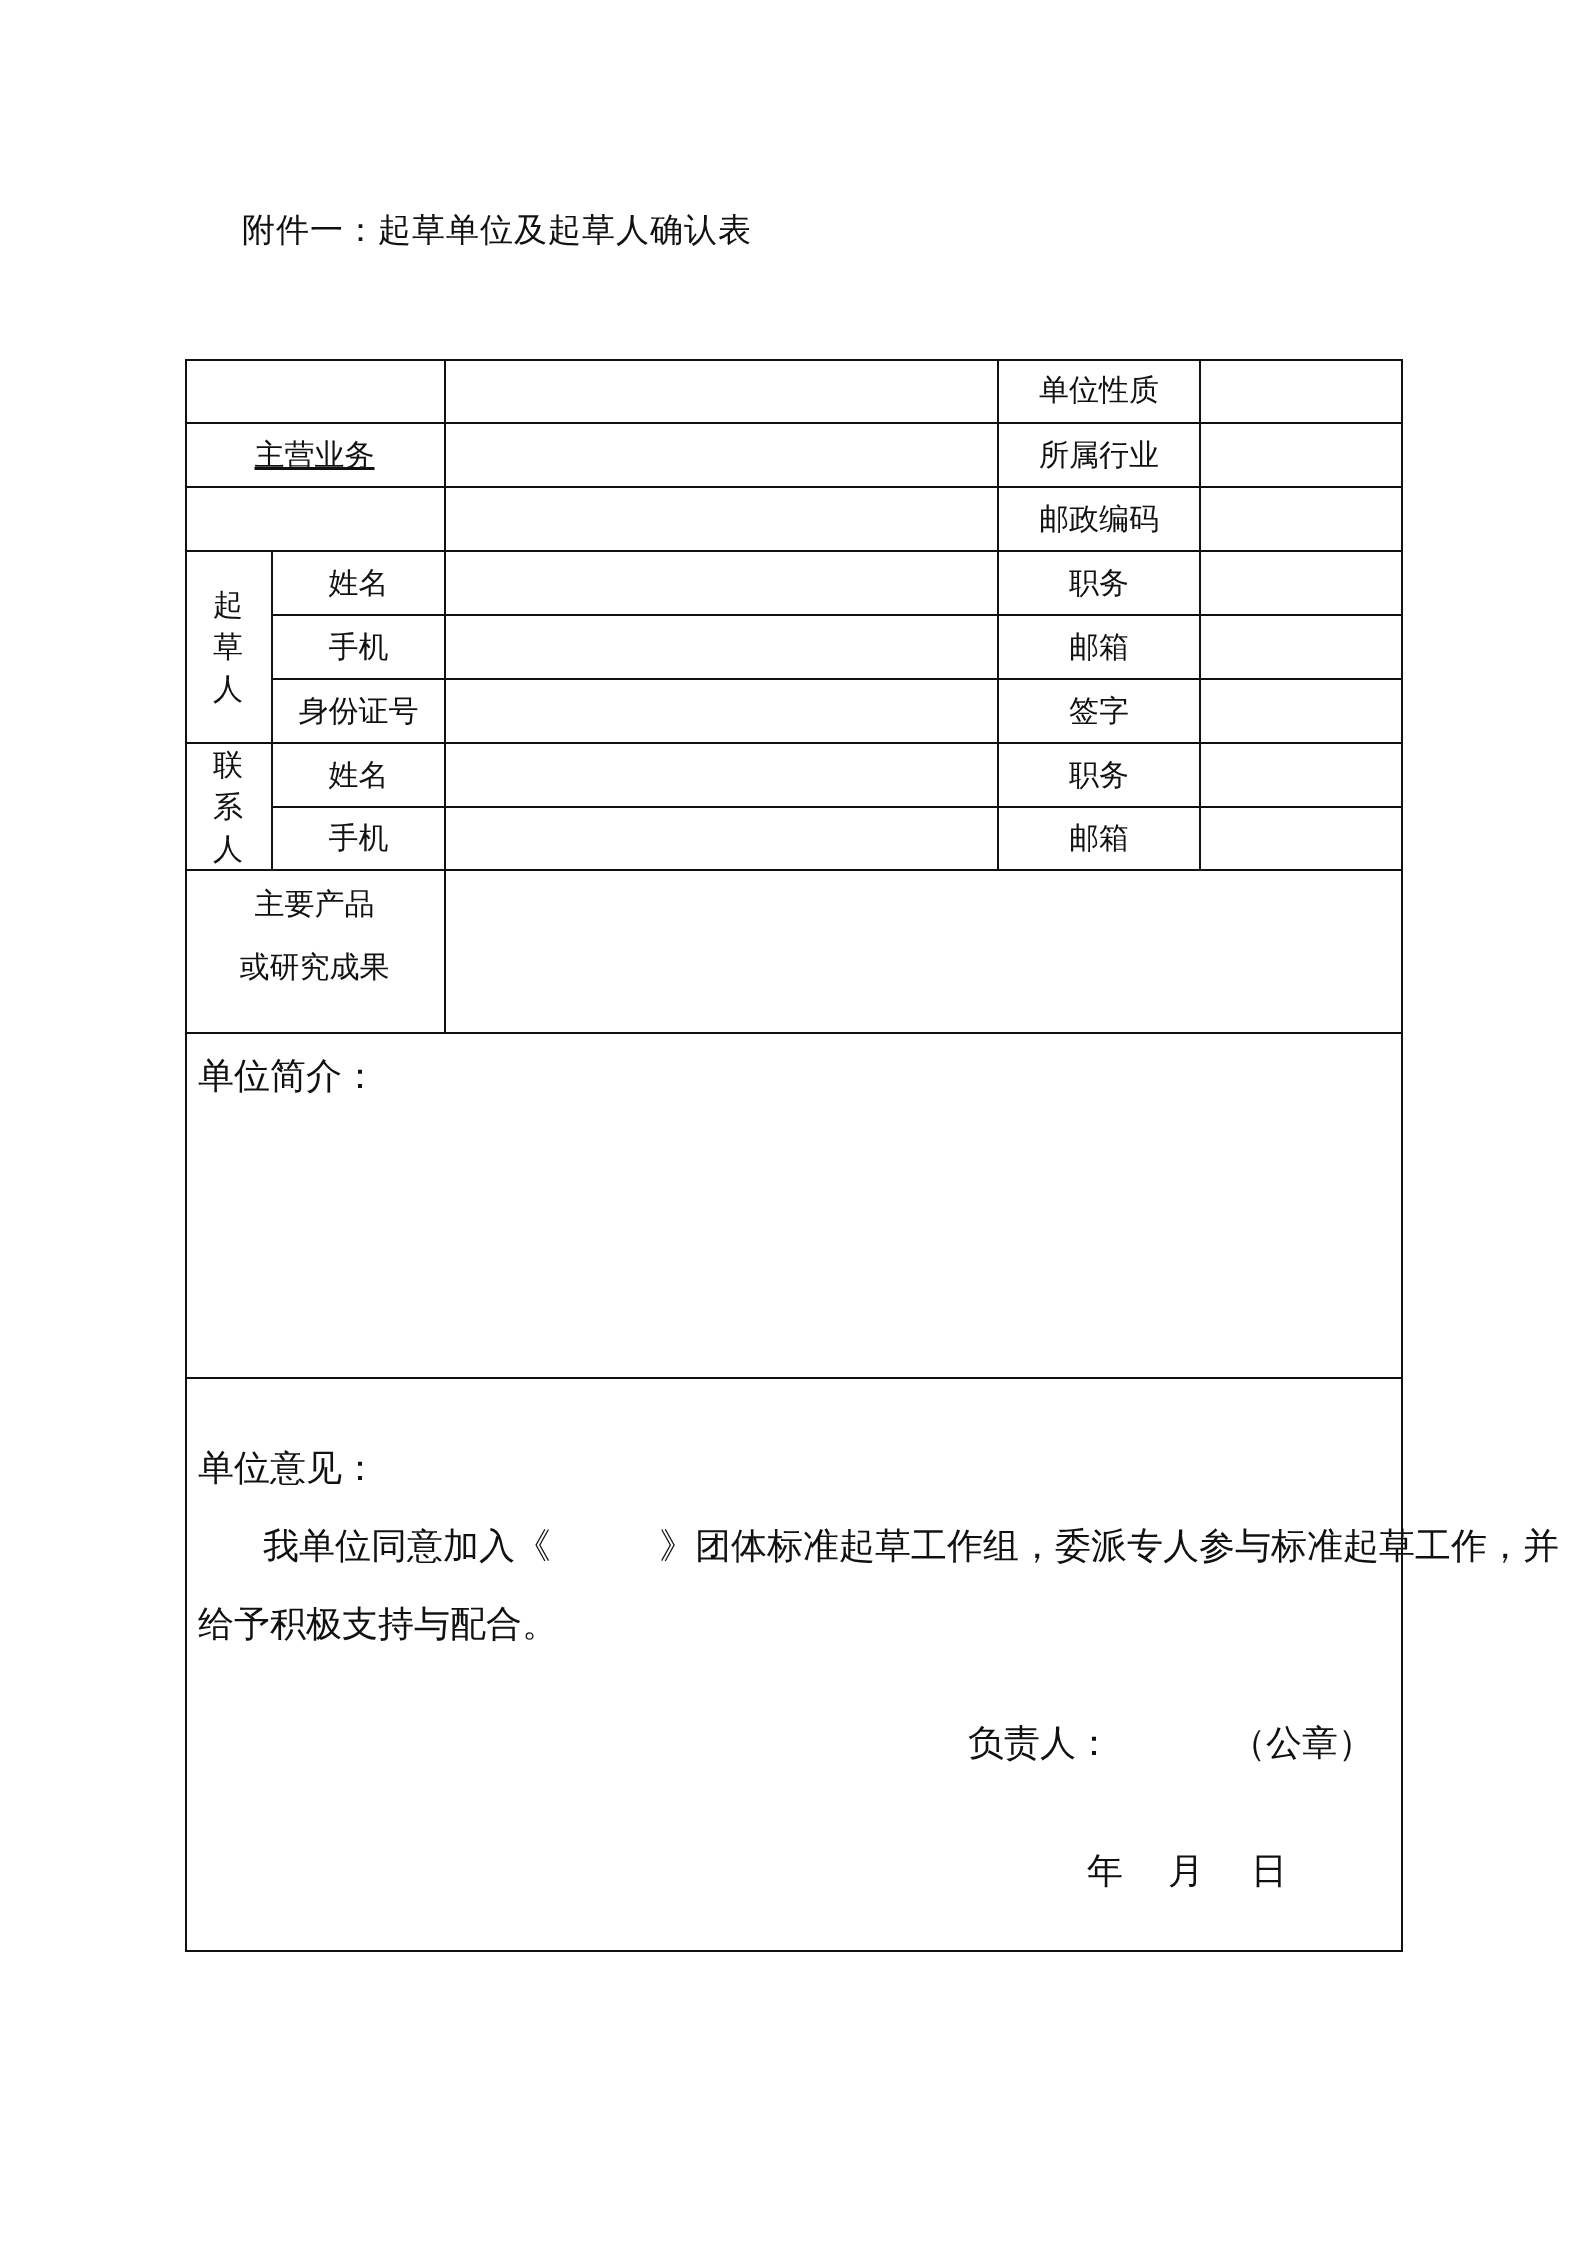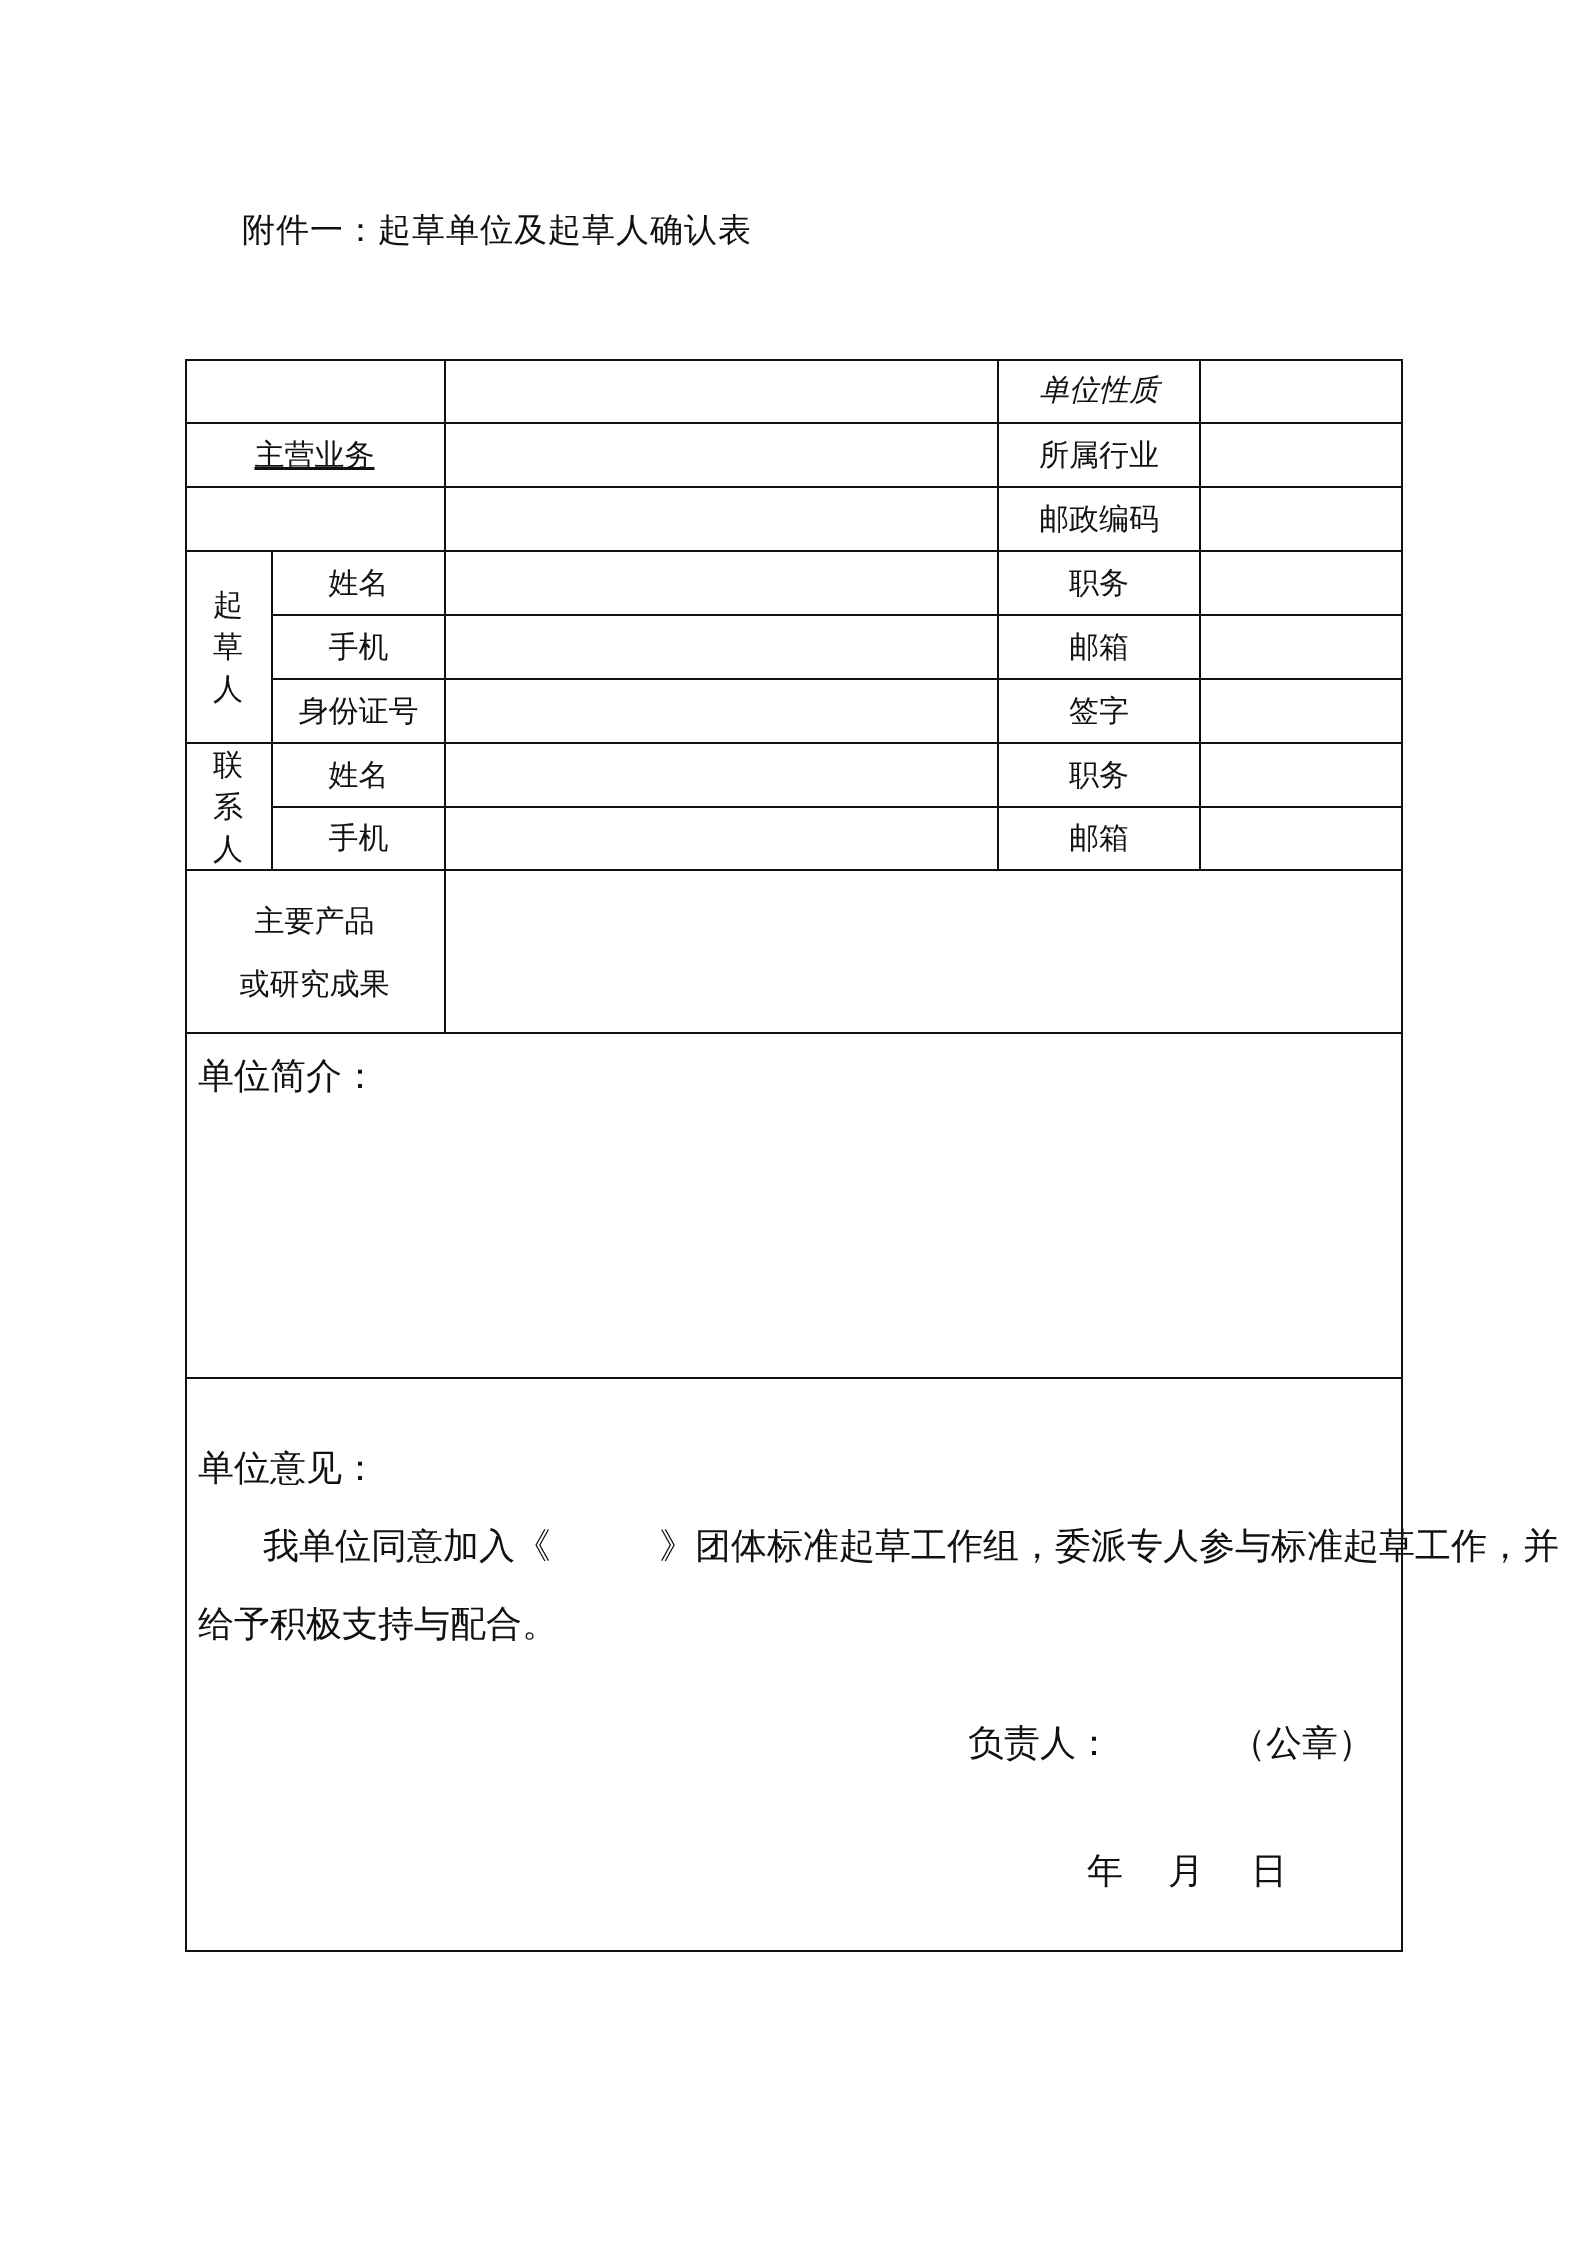--- a/index.html
+++ b/index.html
@@ -52,21 +52,21 @@
   <div class="ln h" style="left:0;top:510px;width:1218px;"></div>
   <div class="ln h" style="left:0;top:673px;width:1218px;"></div>
   <div class="ln h" style="left:0;top:1018px;width:1218px;"></div>
 
   <div class="ln v" style="left:259px;top:0;height:675px;"></div>
   <div class="ln v" style="left:812px;top:0;height:512px;"></div>
   <div class="ln v" style="left:1014px;top:0;height:512px;"></div>
   <div class="ln v" style="left:86px;top:191px;height:321px;"></div>
 
   <div class="input-cell" style="left:261px;top:2px;width:551px;height:61px;"></div>
-  <div class="cell" style="left:814px;top:0;width:200px;height:63px;font-style:italic;">单位性质</div>
+  <div class="cell" style="left:814px;top:0;width:200px;height:63px;">单位性质</div>
   <div class="input-cell" style="left:1016px;top:2px;width:200px;height:61px;"></div>
 
   <div class="cell" style="left:0;top:65px;width:259px;height:62px;text-decoration:underline;">主营业务</div>
   <div class="input-cell" style="left:261px;top:65px;width:551px;height:62px;"></div>
   <div class="cell" style="left:814px;top:65px;width:200px;height:62px;border-radius:16px;">所属行业</div>
   <div class="input-cell" style="left:1016px;top:65px;width:200px;height:62px;"></div>
 
   <div class="input-cell" style="left:261px;top:129px;width:551px;height:62px;"></div>
   <div class="cell" style="left:814px;top:129px;width:200px;height:62px;">邮政编码</div>
   <div class="input-cell" style="left:1016px;top:129px;width:200px;height:62px;"></div>
@@ -101,21 +101,21 @@
   <div class="cell" style="left:88px;top:385px;width:171px;height:62px;">姓名</div>
   <div class="input-cell" style="left:261px;top:385px;width:551px;height:62px;"></div>
   <div class="cell" style="left:814px;top:385px;width:200px;height:62px;">职务</div>
   <div class="input-cell" style="left:1016px;top:385px;width:200px;height:62px;"></div>
 
   <div class="cell" style="left:88px;top:449px;width:171px;height:61px;">手机</div>
   <div class="input-cell" style="left:261px;top:449px;width:551px;height:61px;"></div>
   <div class="cell" style="left:814px;top:449px;width:200px;height:61px;">邮箱</div>
   <div class="input-cell" style="left:1016px;top:449px;width:200px;height:61px;"></div>
 
-  <div class="vert" style="left:0;top:512px;width:259px;height:161px;line-height:63px;">
+  <div class="vert" style="left:0;top:495px;width:259px;height:161px;line-height:63px;">
     <span>主要产品</span>
     <span>或研究成果</span>
   </div>
   <div class="input-cell" style="left:261px;top:512px;width:955px;height:161px;"></div>
 
   <div class="block-text" style="left:13px;top:693px;">单位简介：</div>
   <div class="input-cell" style="left:2px;top:740px;width:1214px;height:276px;"></div>
 
   <div class="block-text" style="left:13px;top:1085px;">单位意见：</div>
   <div class="block-text" style="left:78px;top:1163px;">我单位同意加入《　　　》团体标准起草工作组，委派专人参与标准起草工作，并</div>

